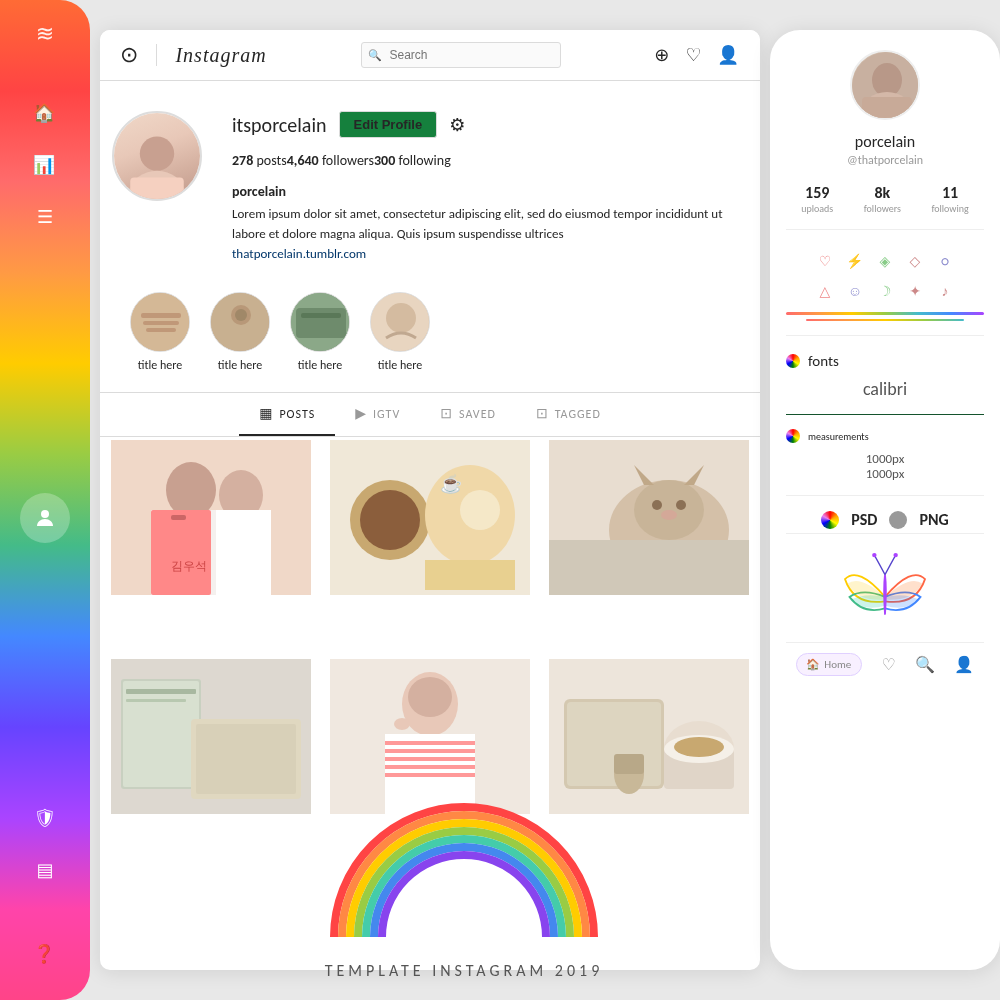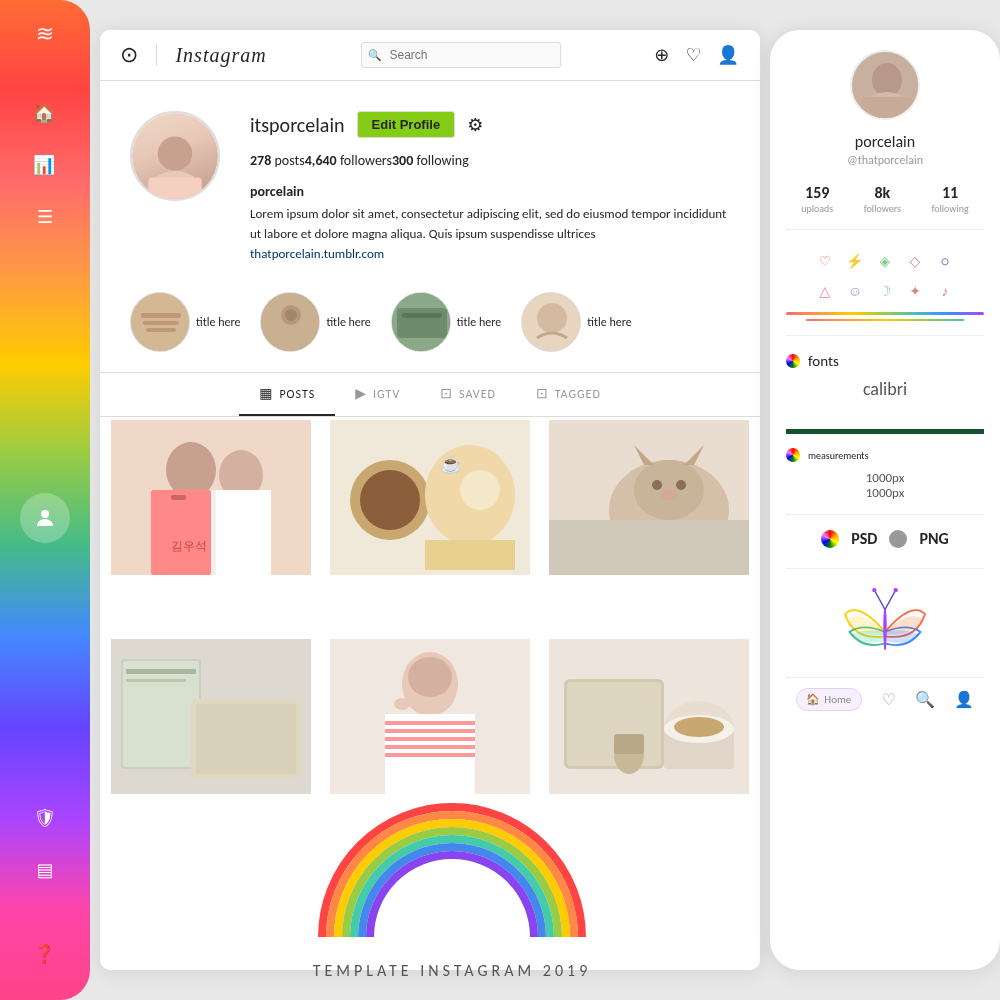--- a/index.html
+++ b/index.html
@@ -133,21 +133,21 @@
       display: flex;
       align-items: center;
       gap: 16px;
       color: #262626;
       font-size: 18px;
     }
 
     
     #profile-section {
       display: flex;
-      padding: 30px 30px 20px;
+      padding: 30px 12px 20px;
       gap: 30px;
     }
 
     #profile-avatar-wrap {
       width: 90px;
       height: 90px;
       border-radius: 50%;
       overflow: hidden;
       border: 2px solid #ddd;
       flex-shrink: 0;
@@ -168,21 +168,21 @@
       font-size: 20px;
       font-weight: 300;
       color: #262626;
     }
 
     #edit-profile-btn {
       padding: 5px 14px;
       border: 1px solid #dbdbdb;
       border-radius: 3px;
       font-size: 13px;
-      background: #84cc16;
+      background: #15803d;
       cursor: pointer;
       color: #262626;
       font-weight: 600;
     }
 
     #profile-settings-icon {
       font-size: 18px;
       color: #262626;
     }
 
@@ -221,21 +221,21 @@
 
     
     #highlights-section {
       display: flex;
       gap: 20px;
       padding: 10px 30px 20px;
     }
 
     .highlight-item {
       display: flex;
-      flex-direction: row;
+      flex-direction: column;
       align-items: center;
       gap: 6px;
     }
 
     .highlight-circle {
       width: 60px;
       height: 60px;
       border-radius: 50%;
       border: 1px solid #ddd;
       overflow: hidden;
@@ -392,22 +392,22 @@
       height: 22px;
       display: flex;
       align-items: center;
       justify-content: center;
       font-size: 14px;
     }
 
     
     #fonts-section {
       margin-bottom: 14px;
-      border-bottom: 5px solid #14532d;
-      padding-bottom: 29px;
+      border-bottom: 1px solid #14532d;
+      padding-bottom: 14px;
     }
 
     #fonts-title {
       display: flex;
       align-items: center;
       gap: 8px;
       font-size: 15px;
       color: #262626;
       margin-bottom: 8px;
     }
@@ -449,21 +449,21 @@
       text-align: center;
     }
 
     
     #format-section {
       display: flex;
       align-items: center;
       gap: 12px;
       margin-bottom: 14px;
       border-bottom: 1px solid #eee;
-      padding-bottom: 20px;
+      padding-bottom: 4px;
       justify-content: center;
     }
 
     #psd-rainbow-dot {
       width: 18px;
       height: 18px;
       border-radius: 50%;
       background: conic-gradient(red, orange, yellow, green, blue, violet, red);
     }
 
@@ -523,21 +523,21 @@
     .right-nav-icon {
       font-size: 16px;
       color: #999;
       cursor: pointer;
     }
 
     
     #bottom-section {
       position: absolute;
       bottom: 20px;
-      left: 92px;
+      left: 104px;
       width: 720px;
       text-align: center;
     }
 
     
     #rainbow-arc {
       width: 300px;
       height: 150px;
       margin: 0 auto 10px;
     }

